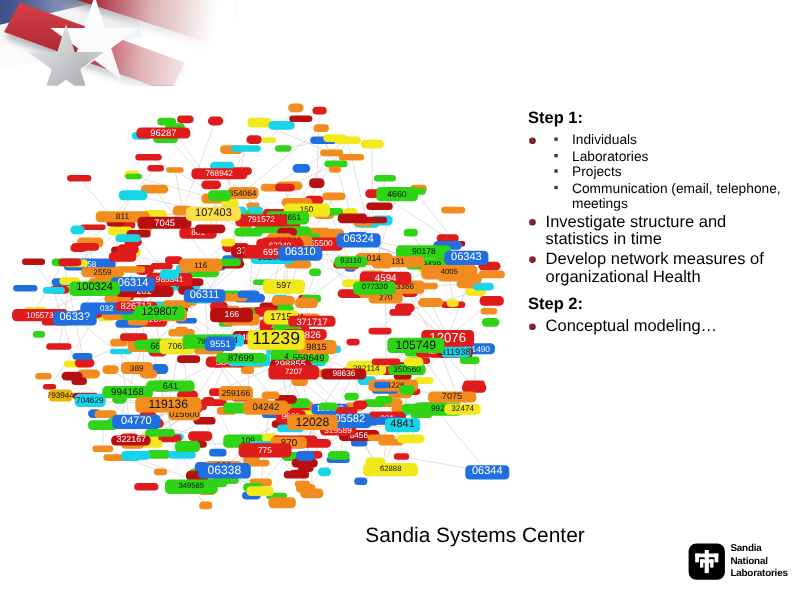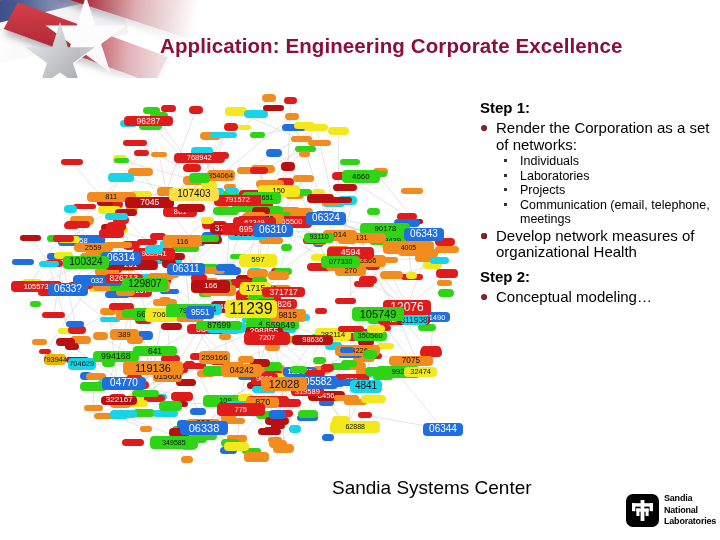--- a/index.html
+++ b/index.html
@@ -124,21 +124,20 @@
   <div id="deco">
     <div class="blue-band"></div>
     <div class="white-band"></div>
     <div class="red-band-top"></div>
     <div class="red-band-low"></div>
     <div class="star star-white"></div>
     <div class="star star-gray"></div>
     <div class="white-wash"></div>
   </div>
 
-  <div id="title">Application: Engineering Corporate Excellence</div>
 
   <div id="graph">
     <svg width="455" height="390">
       <g id="edges" stroke="#c9c9c9" stroke-width="0.55" fill="none" opacity="0.95">
           <line x1="243.0" y1="225.0" x2="218.5" y2="244.0"></line>
           <line x1="243.0" y1="225.0" x2="261.9" y2="236.4"></line>
           <line x1="243.0" y1="225.0" x2="175.6" y2="186.2"></line>
           <line x1="243.0" y1="225.0" x2="249.3" y2="189.4"></line>
           <line x1="243.0" y1="225.0" x2="256.3" y2="295.1"></line>
           <line x1="243.0" y1="225.0" x2="264.2" y2="236.2"></line>
@@ -1101,30 +1100,30 @@
         <div class="nodebox" style="left: 342px; top: 295.5px; width: 32px; height: 13px; background: rgb(24, 212, 232); font-size: 10px; z-index: 9;">4841</div>
       </div>
   </div>
 
   <div id="content">
 
     <div class="step-head">Step 1:</div>
     <ul class="lvl1">
       <li>
         <span class="b1"></span>
-        <span>Render the Corporation as a set of networks:</span>
         <ul class="lvl2">
           <li><span class="b2"></span><span>Individuals</span></li>
           <li><span class="b2"></span><span>Laboratories</span></li>
           <li><span class="b2"></span><span>Projects</span></li>
           <li><span class="b2"></span><span>Communication (email, telephone, meetings</span></li>
         </ul>
       </li>
       <li>
         <span class="b1"></span>
+        <span>Investigate structure and statistics in time</span>
       </li>
       <li>
         <span class="b1"></span>
         <span>Develop network measures of organizational Health</span>
       </li>
     </ul>
 
     <div class="gap"></div>
 
     <div class="step-head">Step 2:</div>

